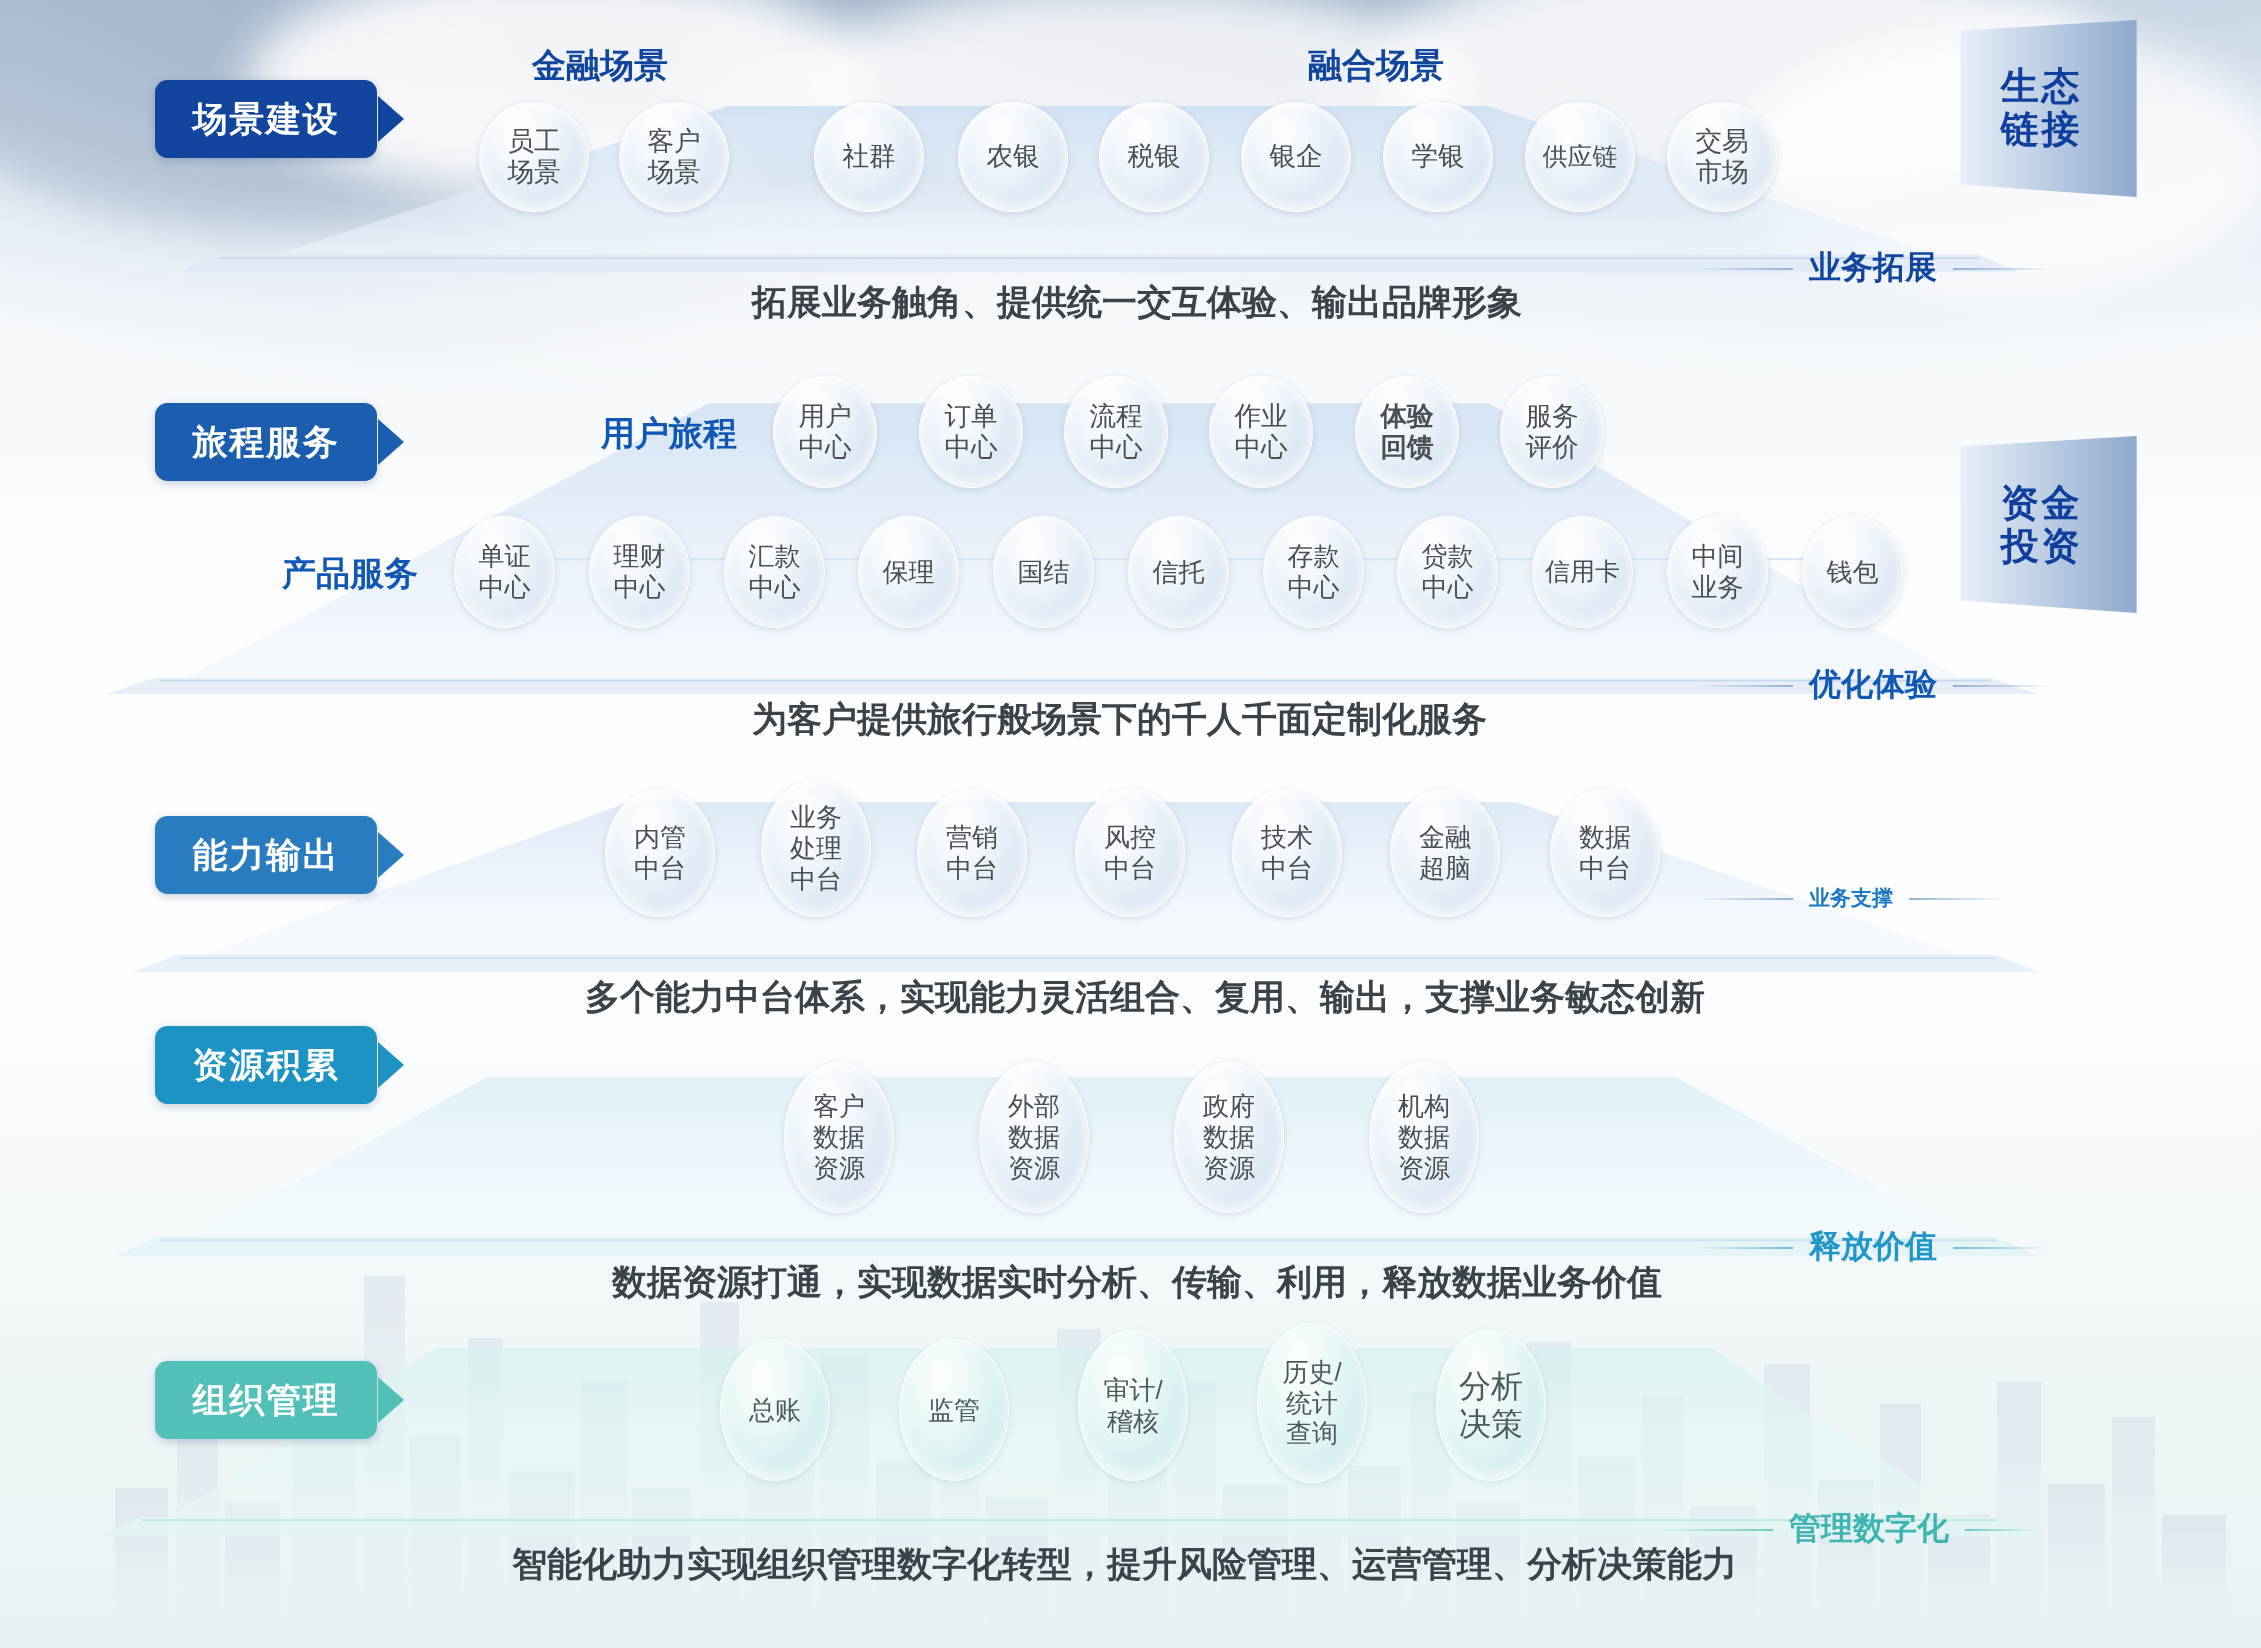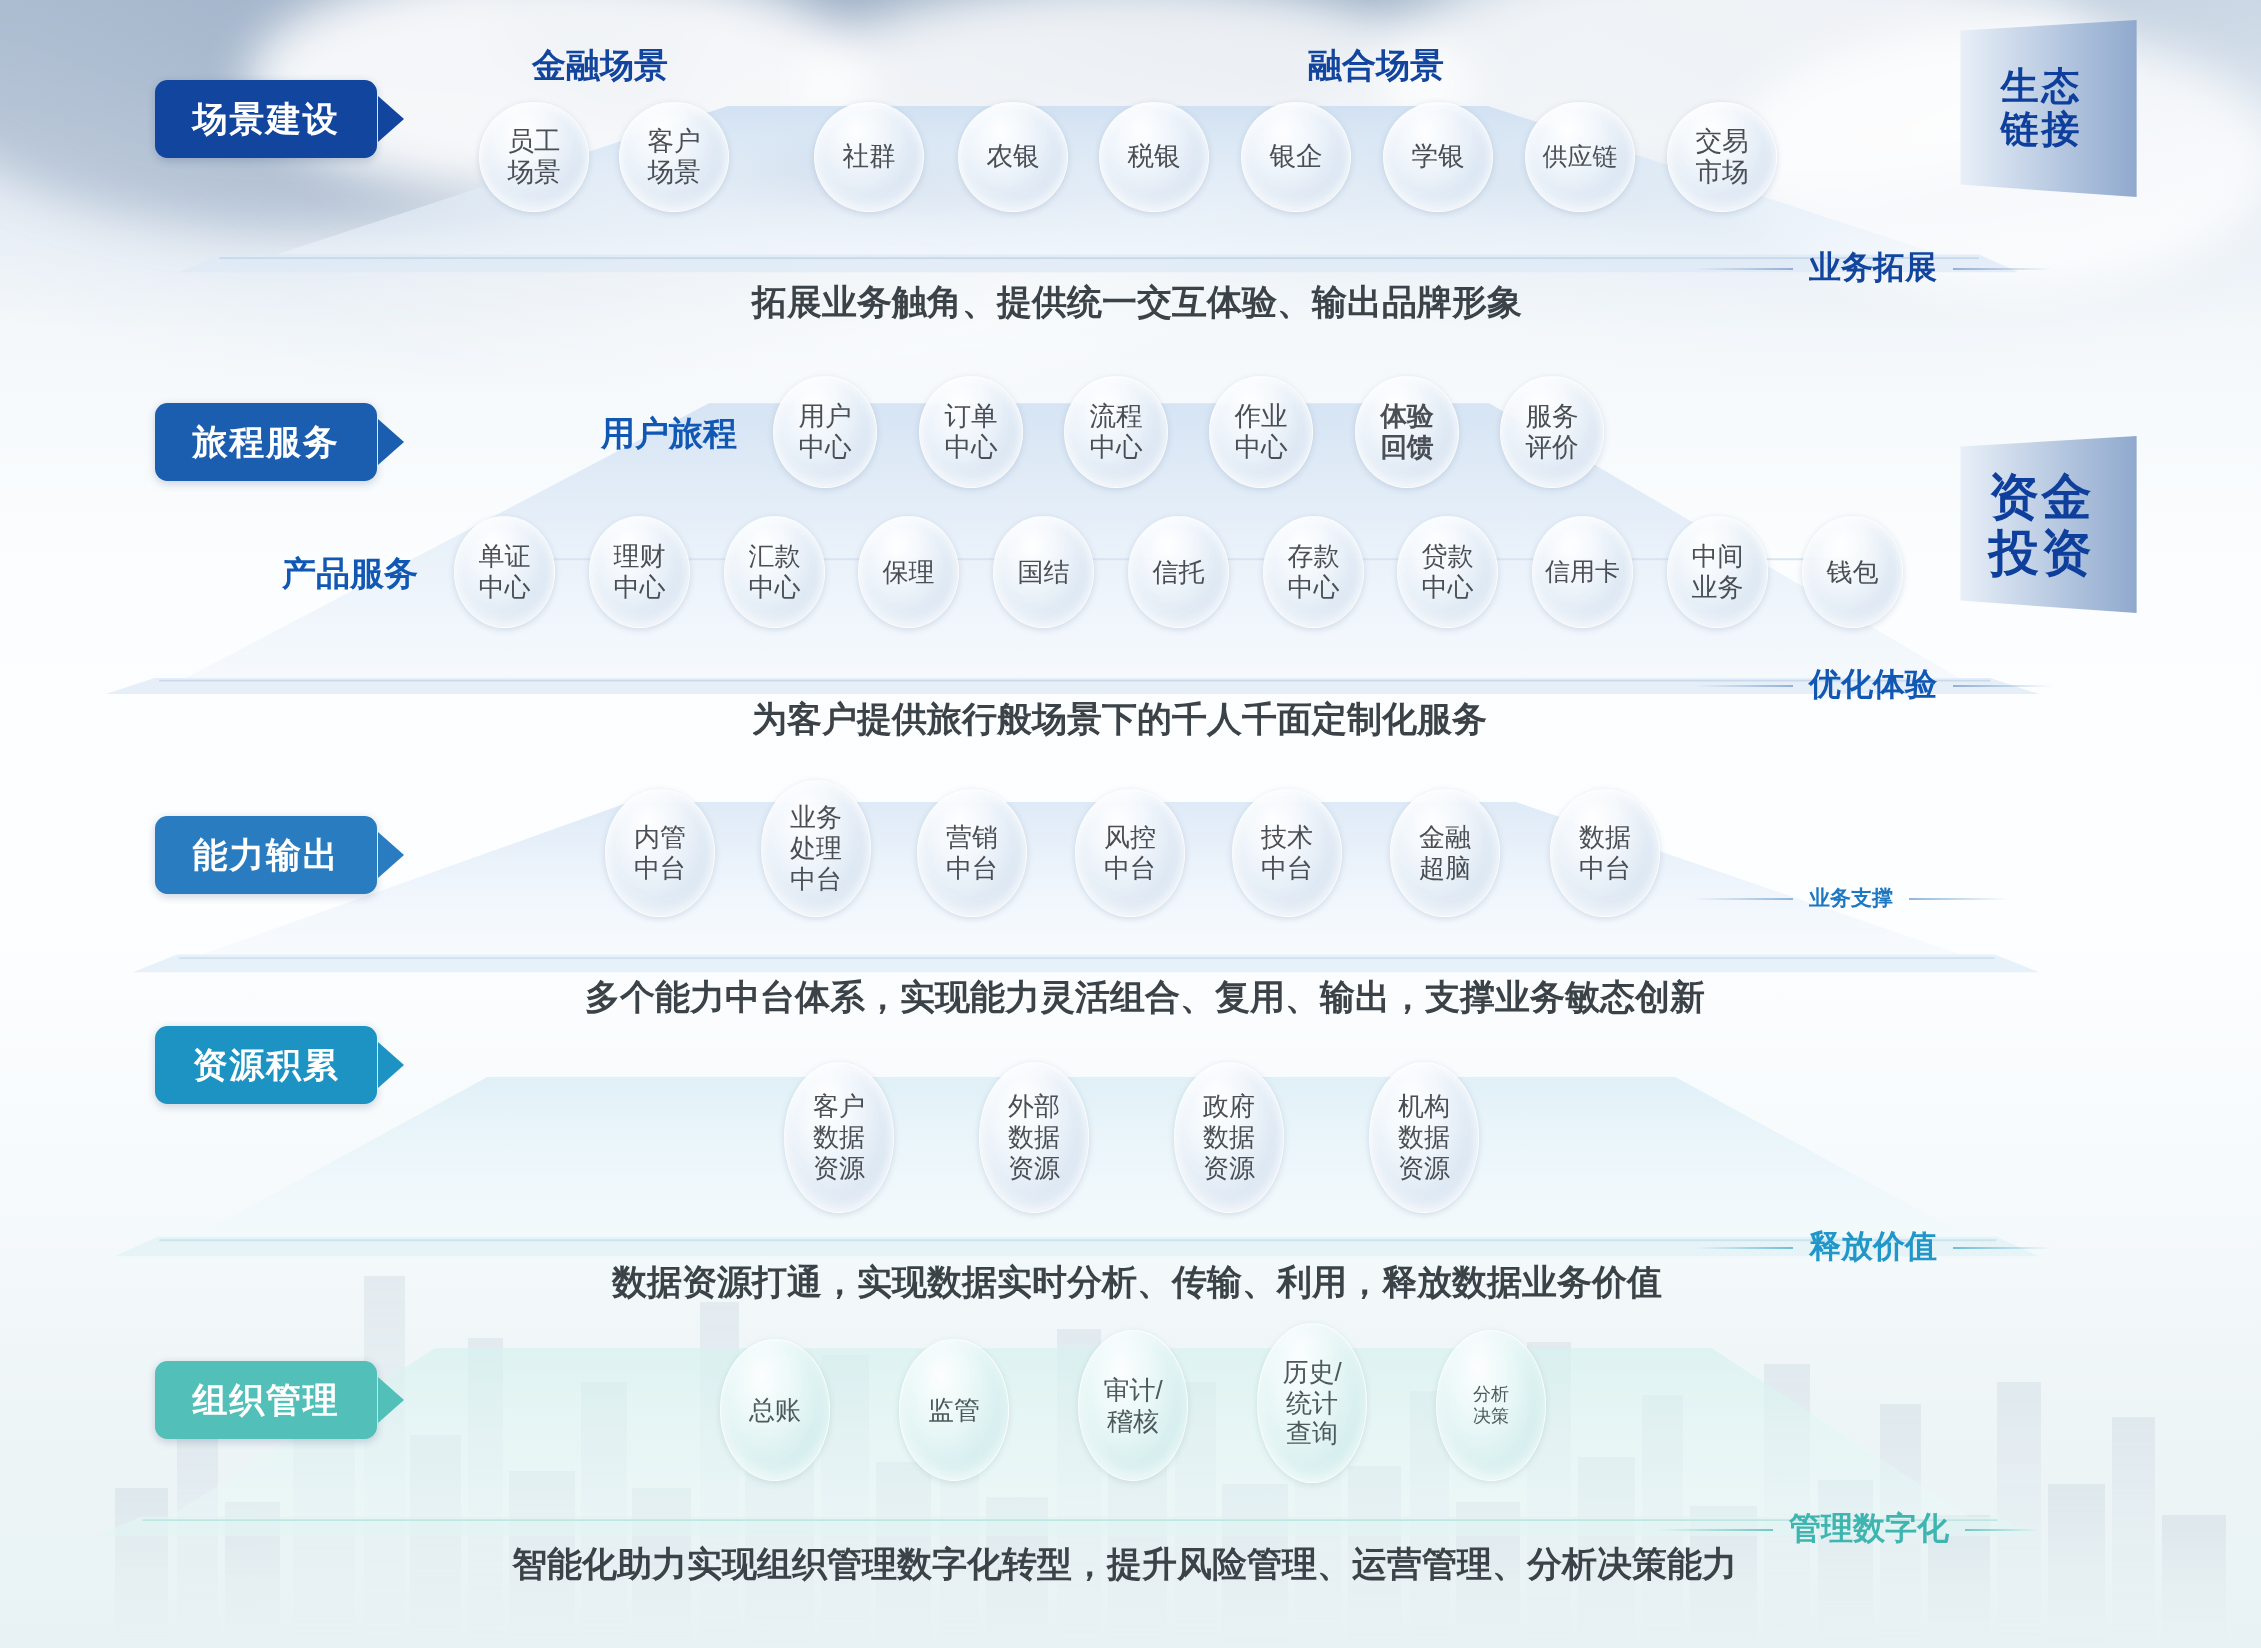--- a/index.html
+++ b/index.html
@@ -236,21 +236,21 @@
   <div class="vbanner" style="left:1946px;top:436px;width:191px;height:177px;">
     <svg width="191" height="177" viewBox="0 0 215 200" style="position:absolute;inset:0;">
       <defs>
         <linearGradient id="vb2" x1="0" y1="0" x2="1" y2="0">
           <stop offset="0" stop-color="#e8eff8"></stop>
           <stop offset="1" stop-color="#8fa9cd"></stop>
         </linearGradient>
       </defs>
       <polygon points="16,12 215,0 215,200 16,186" fill="url(#vb2)"></polygon>
     </svg>
-    <div class="vtxt" style="font-size:50px;letter-spacing:2.7px;">资金
+    <div class="vtxt" style="font-size:38px;letter-spacing:2.7px;">资金
 投资</div>
   </div>
 
   <div class="rightlbl" style="left:1809px;top:663px;font-size:32px;color:#1157b4;">
     <span>优化体验</span>
     <span class="ln" style="left:-115px;width:99px;background:linear-gradient(90deg,rgba(150,180,215,0),#93b0d4);"></span>
     <span class="ln" style="right:-115px;width:99px;background:linear-gradient(270deg,rgba(150,180,215,0),#93b0d4);"></span>
   </div>
 
   <div class="caption" style="left:752px;top:696px;font-size:35px;">为客户提供旅行般场景下的千人千面定制化服务</div>
@@ -357,21 +357,21 @@
     <span class="tip" style="border-left:26.6px solid #52bfb8;"></span>
   </div>
 
   <div class="bubble teal" style="left:720px;top:1339px;width:108px;height:140px;font-size:26px;">总账</div>
   <div class="bubble teal" style="left:899px;top:1339px;width:108px;height:140px;font-size:26px;">监管</div>
   <div class="bubble teal" style="left:1078px;top:1330px;width:108px;height:149px;font-size:26px;">审计/
 稽核</div>
   <div class="bubble teal" style="left:1257px;top:1323px;width:108px;height:158px;font-size:26px;">历史/
 统计
 查询</div>
-  <div class="bubble teal" style="left:1436px;top:1330px;width:108px;height:149px;font-size:18px;">分析
+  <div class="bubble teal" style="left:1436px;top:1330px;width:108px;height:149px;font-size:32px;">分析
 决策</div>
 
   <div class="rightlbl" style="left:1789px;top:1507px;font-size:32px;color:#3fb5b0;">
     <span>管理数字化</span>
     <span class="ln" style="left:-133px;width:117px;background:linear-gradient(90deg,rgba(110,200,196,0),#6fc9c4);"></span>
     <span class="ln" style="right:-89px;width:73px;background:linear-gradient(270deg,rgba(110,200,196,0),#6fc9c4);"></span>
   </div>
 
   <div class="caption" style="left:512px;top:1541px;font-size:35px;">智能化助力实现组织管理数字化转型，提升风险管理、运营管理、分析决策能力</div>
 

